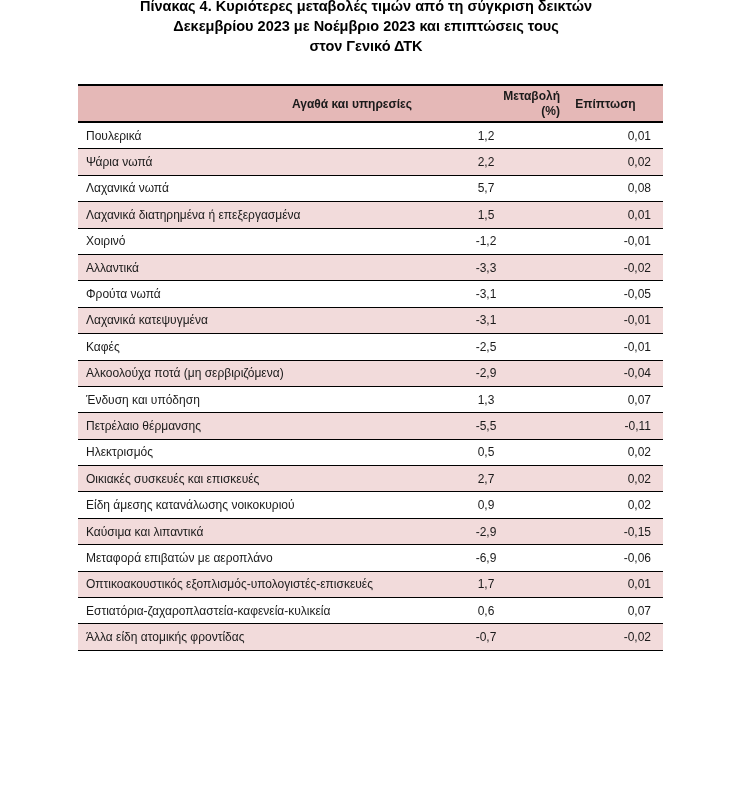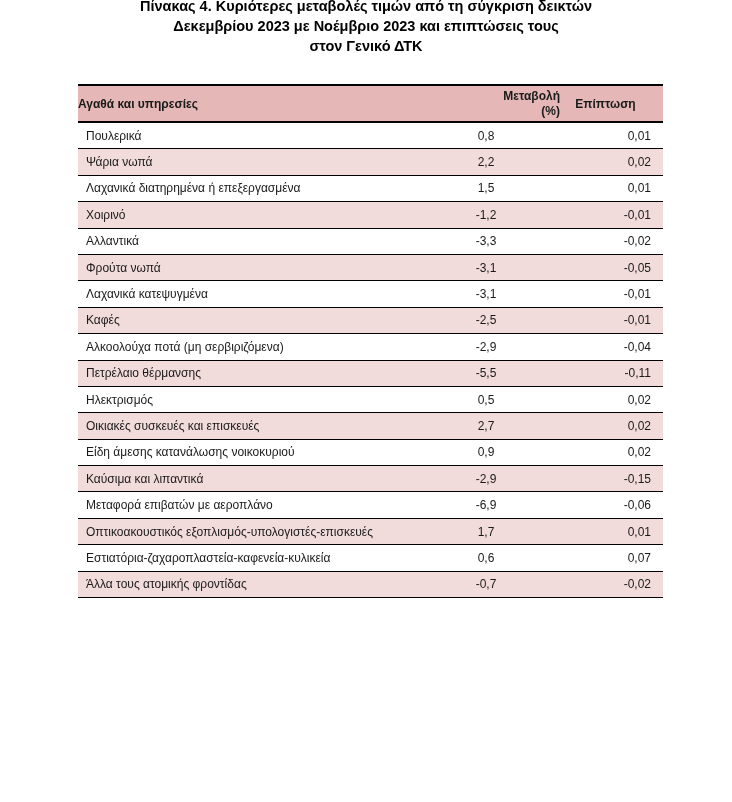--- a/index.html
+++ b/index.html
@@ -44,21 +44,21 @@
     border-top: 2px solid #000000;
     border-bottom: 2px solid #000000;
     font-size: 12px;
     font-weight: bold;
     color: #1a1a1a;
     vertical-align: middle;
     height: 33px;
     padding: 1px 0;
   }
   thead th.goods {
-    text-align: left;
+    text-align: right;
   }
   thead th.change {
     text-align: right;
     white-space: pre-line;
     line-height: 15px;
   }
   thead th.impact {
     text-align: center;
     padding-right: 12px;
   }
@@ -107,27 +107,32 @@
     <tr>
       <th class="goods">Αγαθά και υπηρεσίες</th>
       <th class="change">Μεταβολή
 (%)</th>
       <th class="impact">Επίπτωση</th>
     </tr>
   </thead>
   <tbody>
       <tr>
         <td class="goods">Πουλερικά</td>
-        <td class="change">0,8</td>
+        <td class="change">1,2</td>
         <td class="impact">0,01</td>
       </tr>
       <tr>
         <td class="goods">Ψάρια νωπά</td>
         <td class="change">2,2</td>
         <td class="impact">0,02</td>
+      </tr>
+      <tr>
+        <td class="goods">Λαχανικά νωπά</td>
+        <td class="change">5,7</td>
+        <td class="impact">0,08</td>
       </tr>
       <tr>
         <td class="goods">Λαχανικά διατηρημένα ή επεξεργασμένα</td>
         <td class="change">1,5</td>
         <td class="impact">0,01</td>
       </tr>
       <tr>
         <td class="goods">Χοιρινό</td>
         <td class="change">-1,2</td>
         <td class="impact">-0,01</td>
@@ -151,20 +156,25 @@
         <td class="goods">Καφές</td>
         <td class="change">-2,5</td>
         <td class="impact">-0,01</td>
       </tr>
       <tr>
         <td class="goods">Αλκοολούχα ποτά (μη σερβιριζόμενα)</td>
         <td class="change">-2,9</td>
         <td class="impact">-0,04</td>
       </tr>
       <tr>
+        <td class="goods">Ένδυση και υπόδηση</td>
+        <td class="change">1,3</td>
+        <td class="impact">0,07</td>
+      </tr>
+      <tr>
         <td class="goods">Πετρέλαιο θέρμανσης</td>
         <td class="change">-5,5</td>
         <td class="impact">-0,11</td>
       </tr>
       <tr>
         <td class="goods">Ηλεκτρισμός</td>
         <td class="change">0,5</td>
         <td class="impact">0,02</td>
       </tr>
       <tr>
@@ -191,18 +201,18 @@
         <td class="goods">Οπτικοακουστικός εξοπλισμός-υπολογιστές-επισκευές</td>
         <td class="change">1,7</td>
         <td class="impact">0,01</td>
       </tr>
       <tr>
         <td class="goods">Εστιατόρια-ζαχαροπλαστεία-καφενεία-κυλικεία</td>
         <td class="change">0,6</td>
         <td class="impact">0,07</td>
       </tr>
       <tr>
-        <td class="goods">Άλλα τους ατομικής φροντίδας</td>
+        <td class="goods">Άλλα είδη ατομικής φροντίδας</td>
         <td class="change">-0,7</td>
         <td class="impact">-0,02</td>
       </tr>
     </tbody>
 </table>
 
 </body></html>

